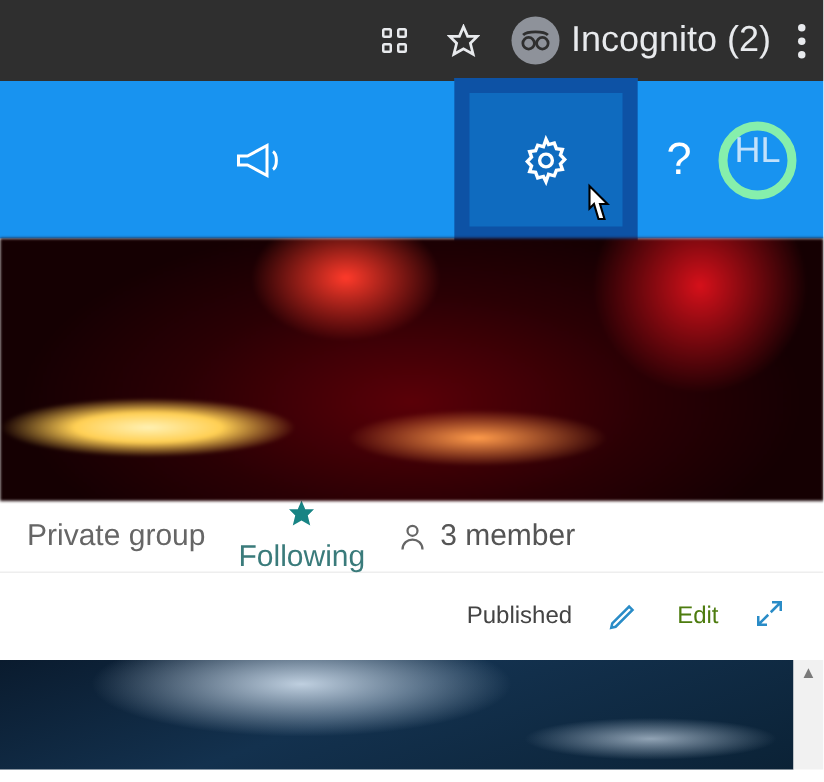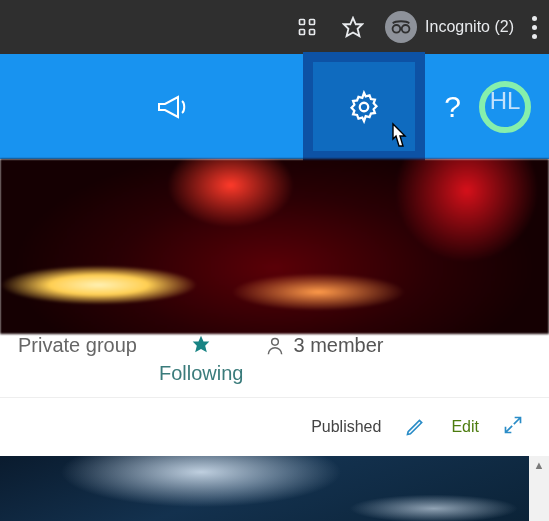--- a/index.html
+++ b/index.html
@@ -20,21 +20,21 @@
       padding: 0 12px;
       gap: 18px;
       color: #e8eaed;
     }
     .browser-icon { display: flex; align-items: center; justify-content: center; width: 28px; height: 28px; }
     .incognito-wrap { display: flex; align-items: center; gap: 8px; }
     .incognito-badge {
       width: 32px; height: 32px; border-radius: 50%;
       background: #8e929a; display: flex; align-items: center; justify-content: center;
     }
-    .incognito-label { font-size: 16px; color: #e8eaed; }
+    .incognito-label { font-size: 24px; color: #e8eaed; }
     .more-dots { display: flex; flex-direction: column; gap: 4px; align-items: center; }
     .more-dots span { width: 5px; height: 5px; background: #e8eaed; border-radius: 50%; }
 
     
     .suite-header {
       height: 105px;
       background: #1893f0;
       display: flex;
       align-items: center;
       justify-content: flex-end;
@@ -79,23 +79,23 @@
         radial-gradient(ellipse 115px 25px at 58% 76%, #ff9b4a 0%, rgba(230,40,20,0) 75%),
         radial-gradient(circle 110px at 85% 18%, #d6101a 0%, rgba(120,0,10,0) 65%),
         radial-gradient(ellipse 90px 60px at 42% 15%, #ff3a2a 0%, rgba(160,0,0,0) 70%),
         radial-gradient(ellipse 260px 120px at 50% 62%, #5a0007 0%, #2a0004 60%, #150002 100%),
         linear-gradient(135deg, #7a0a0f, #2b0103);
       filter: blur(1px);
     }
 
     
     .info-row {
-      height: 64px;
+      height: 48px;
       border-bottom: 1px solid #eee;
-      display: flex; align-items: flex-start;
+      display: flex; align-items: center;
       padding: 0 18px;
       gap: 22px;
       color: #666;
       font-size: 20px;
     }
     .follow { display: flex; align-items: center; gap: 8px; color: #3a7b7b; flex-direction: column; }
     .follow svg { fill: #188484; }
     .member { display: flex; align-items: center; gap: 8px; color: #555; }
 
     

